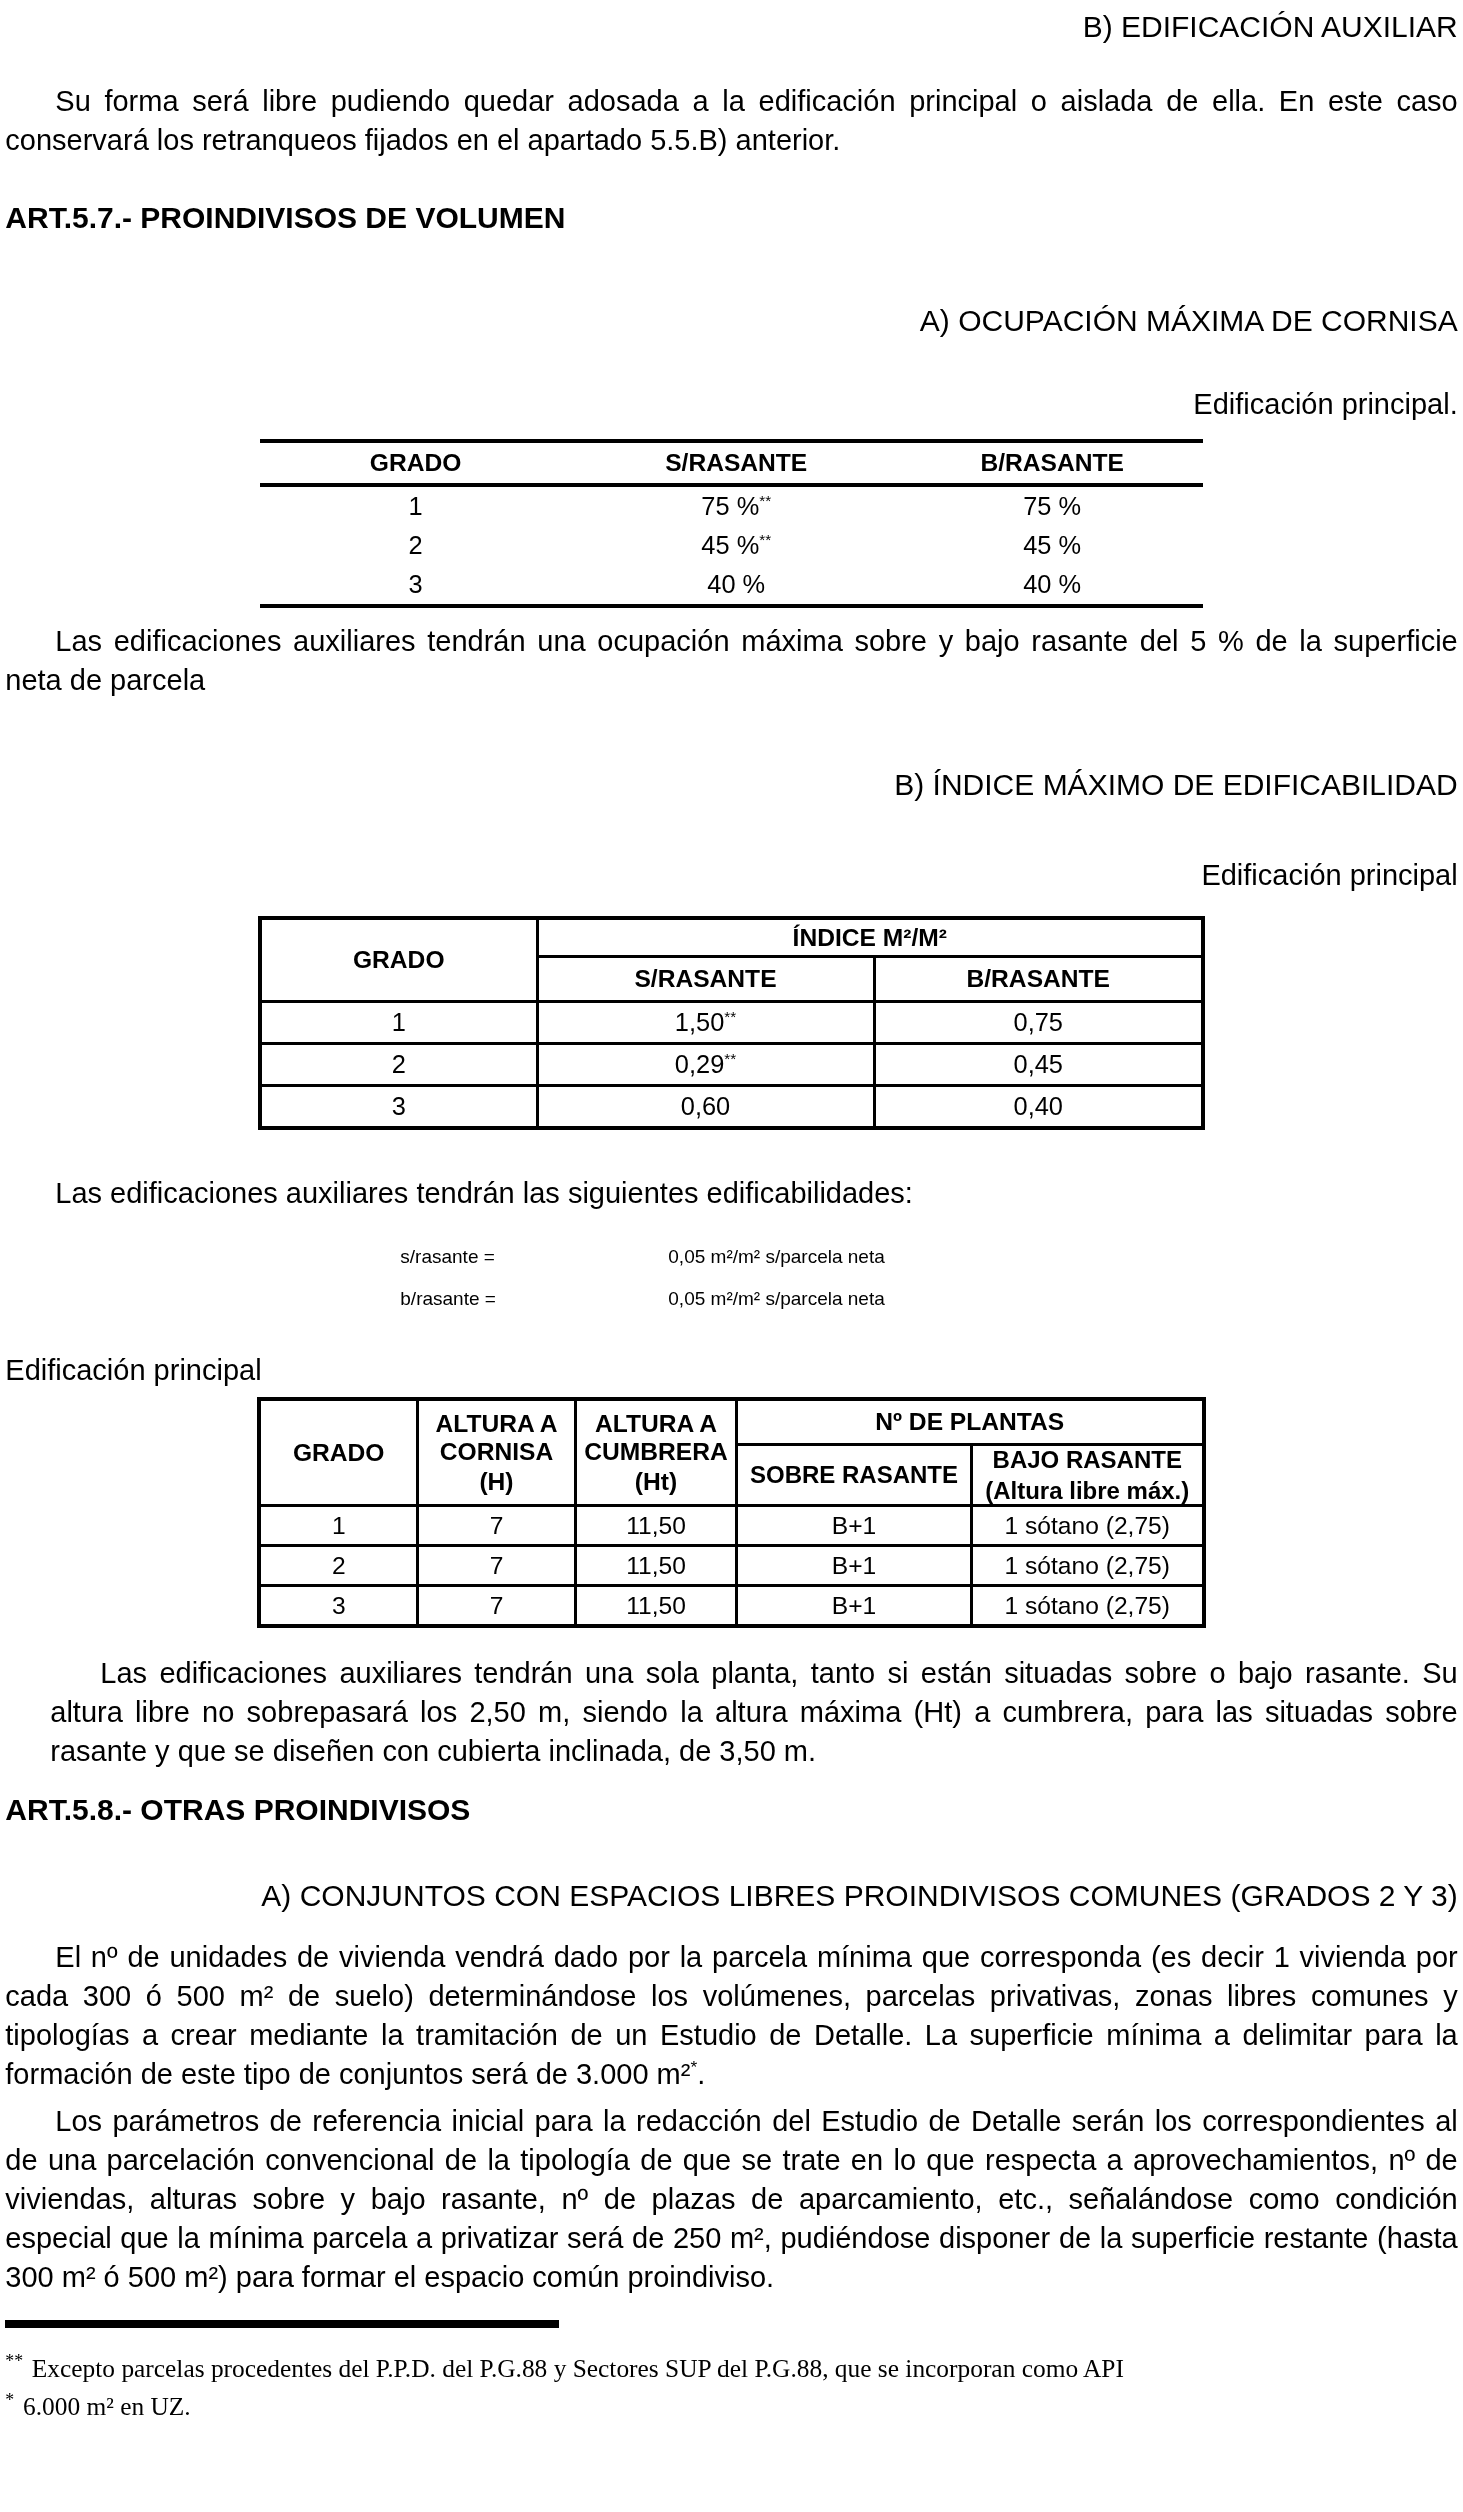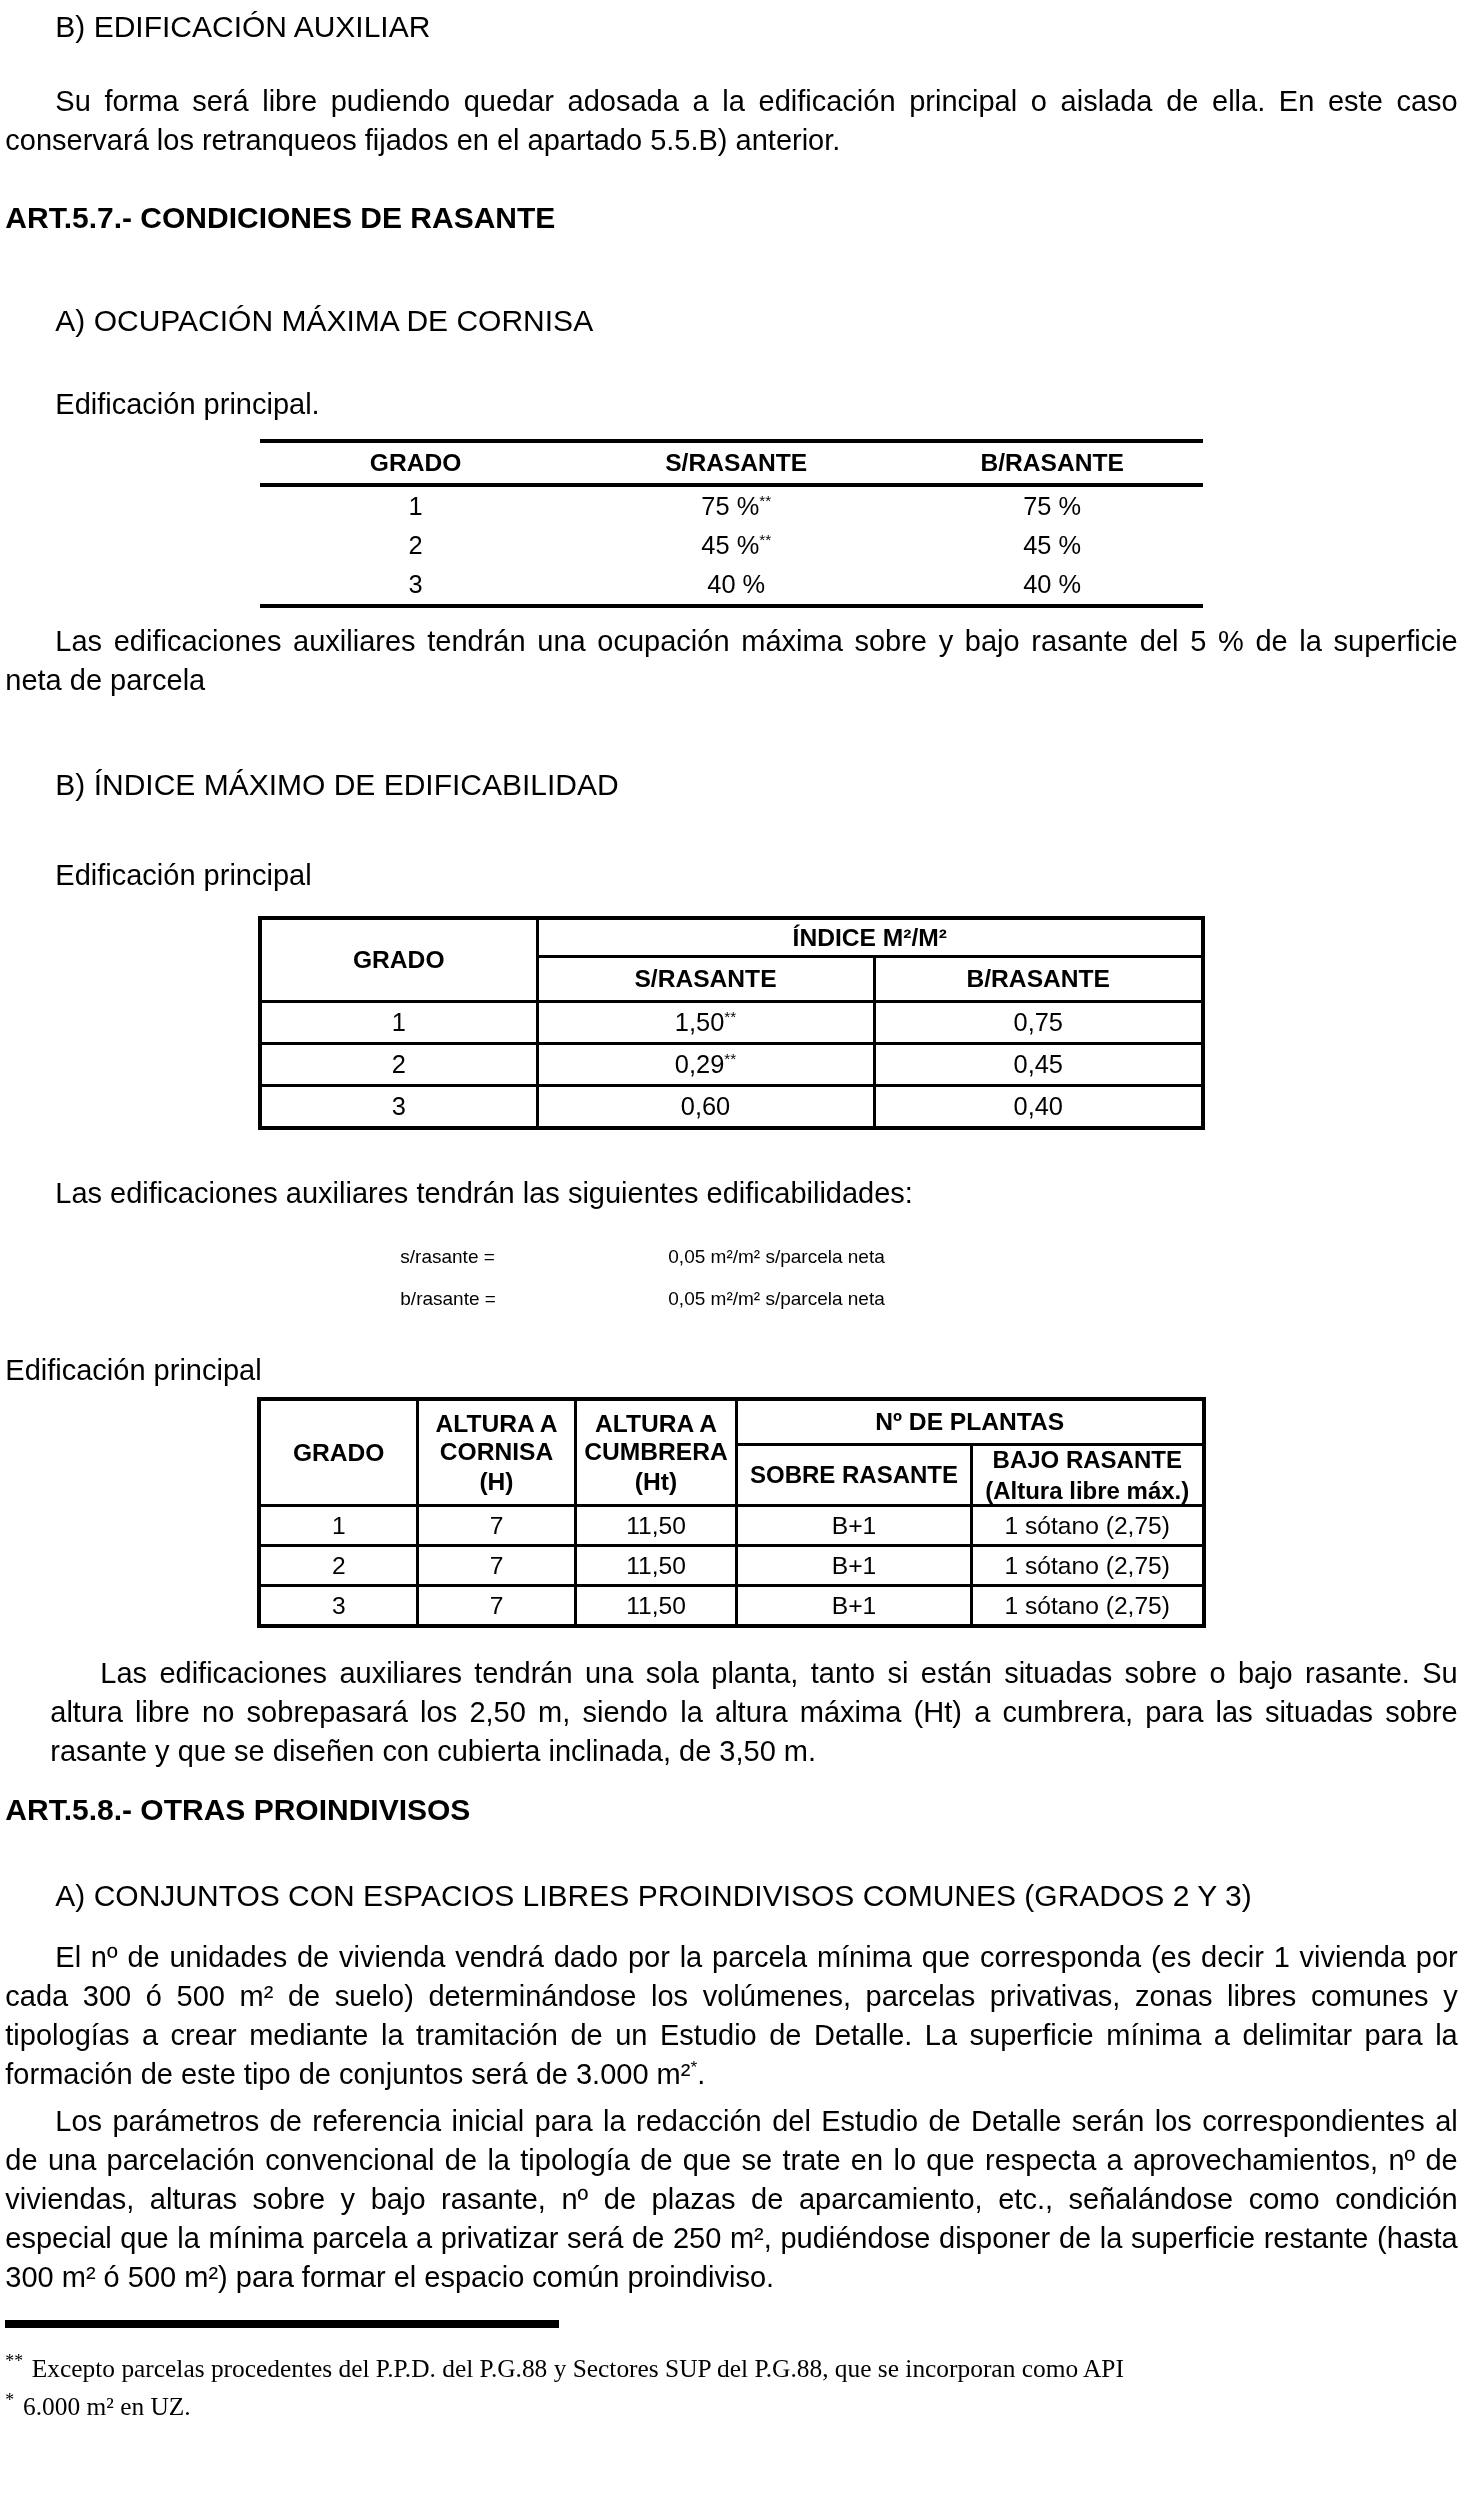--- a/index.html
+++ b/index.html
@@ -7,21 +7,21 @@
     position:relative;
     width:1463px;height:2512px;
     box-sizing:border-box;
     padding:0 5.3px;
     background:#ffffff;color:#000000;
     font-family:"Liberation Sans","DejaVu Sans",sans-serif;
     font-size:29px;
     overflow:hidden;
   }
   .h{font-size:30px;line-height:35px;}
-  .indent{padding-left:50px;}
+  .indent{padding-left:50px;text-align:right;}
   .art{font-weight:bold;}
   .sub{font-size:29px;line-height:35px;}
   .para{margin:0;text-align:justify;text-indent:50px;line-height:39px;}
 
   
   .m-haux{margin-top:8.8px;}
   .m-pforma{margin-top:38px;}
   .m-art57{margin-top:40px;}
   .m-hocup{margin-top:68px;}
   .m-lbl1{margin-top:49px;}
@@ -83,21 +83,21 @@
 </style>
 </head>
 <body>
 
 <div class="page">
 
   <div class="h indent m-haux">B) EDIFICACIÓN AUXILIAR</div>
 
   <p class="para m-pforma">Su forma será libre pudiendo quedar adosada a la edificación principal o aislada de ella. En este caso conservará los retranqueos fijados en el apartado 5.5.B) anterior.</p>
 
-  <div class="h art m-art57">ART.5.7.- CONDICIONES DE RASANTE</div>
+  <div class="h art m-art57">ART.5.7.- PROINDIVISOS DE VOLUMEN</div>
 
   <div class="h indent m-hocup">A) OCUPACIÓN MÁXIMA DE CORNISA</div>
 
   <div class="sub indent m-lbl1">Edificación principal.</div>
 
   <table class="t-open">
     <colgroup>
         <col style="width:33%">
         <col style="width:35%">
         <col style="width:32%">

